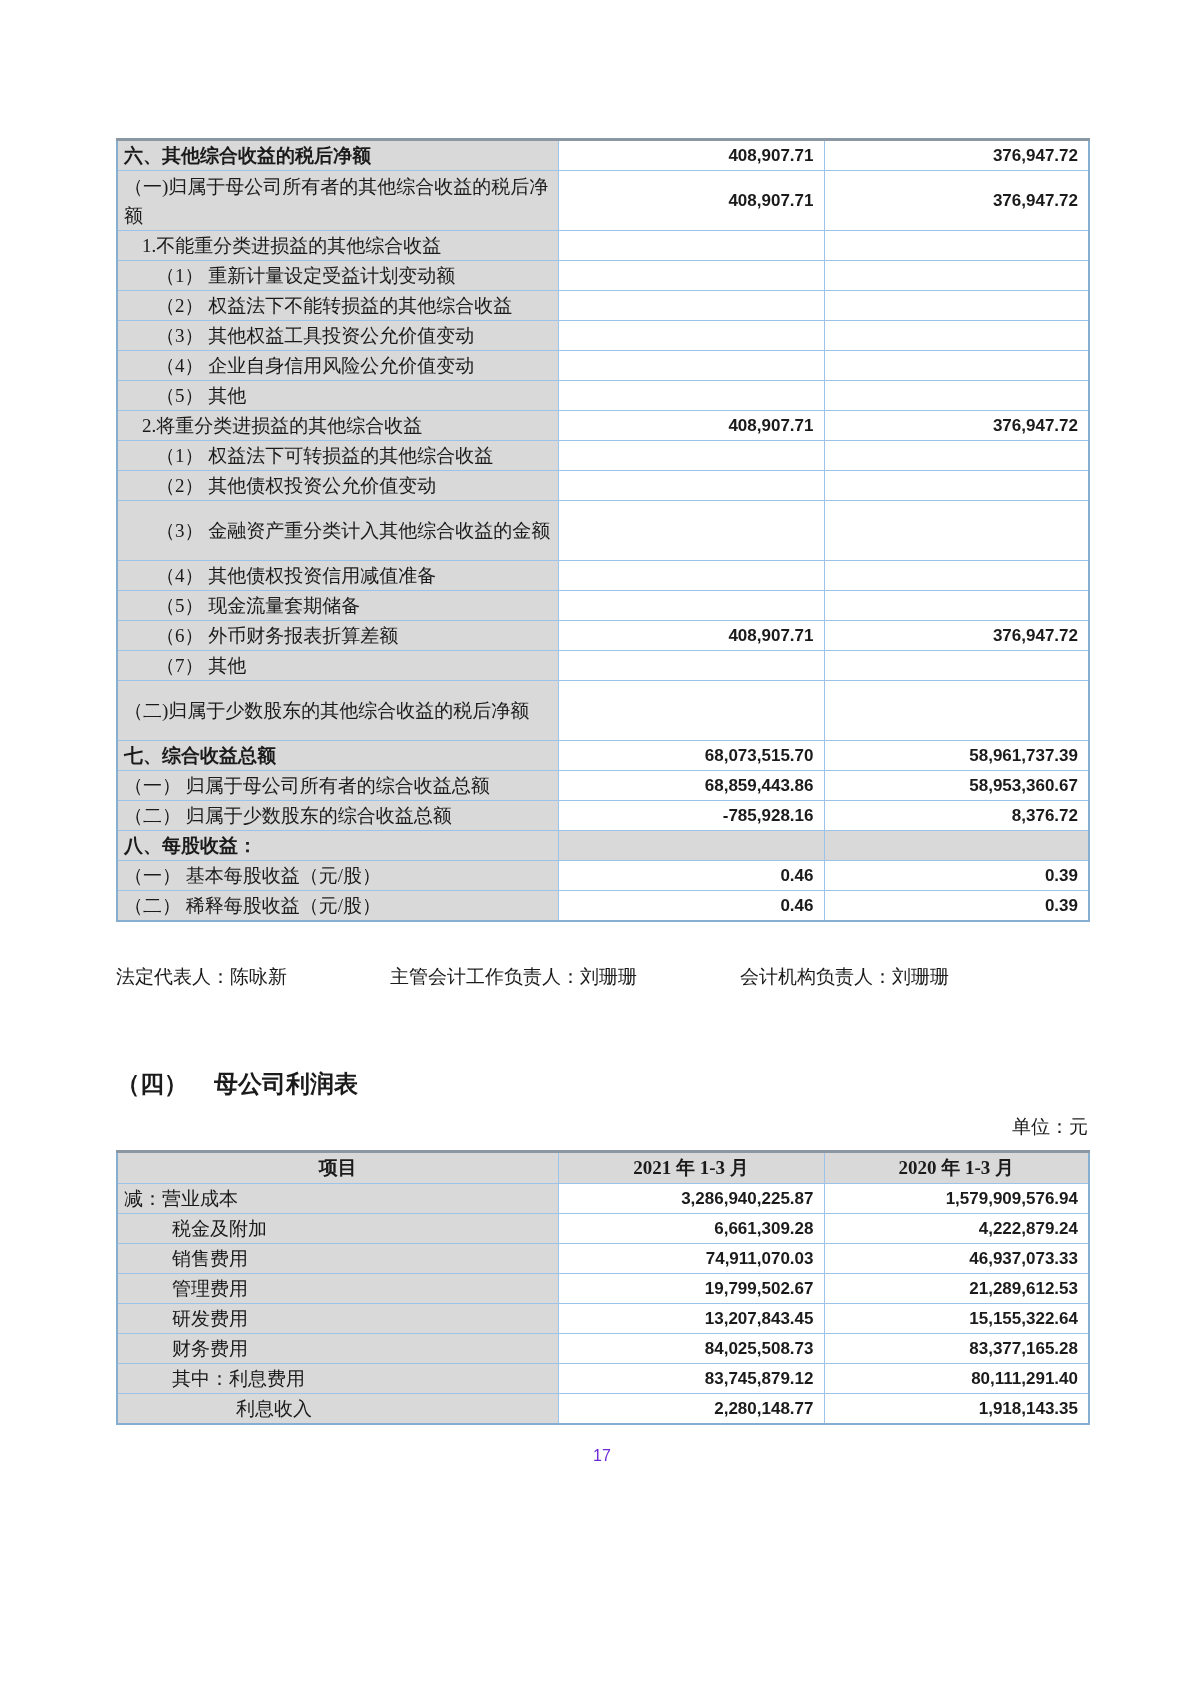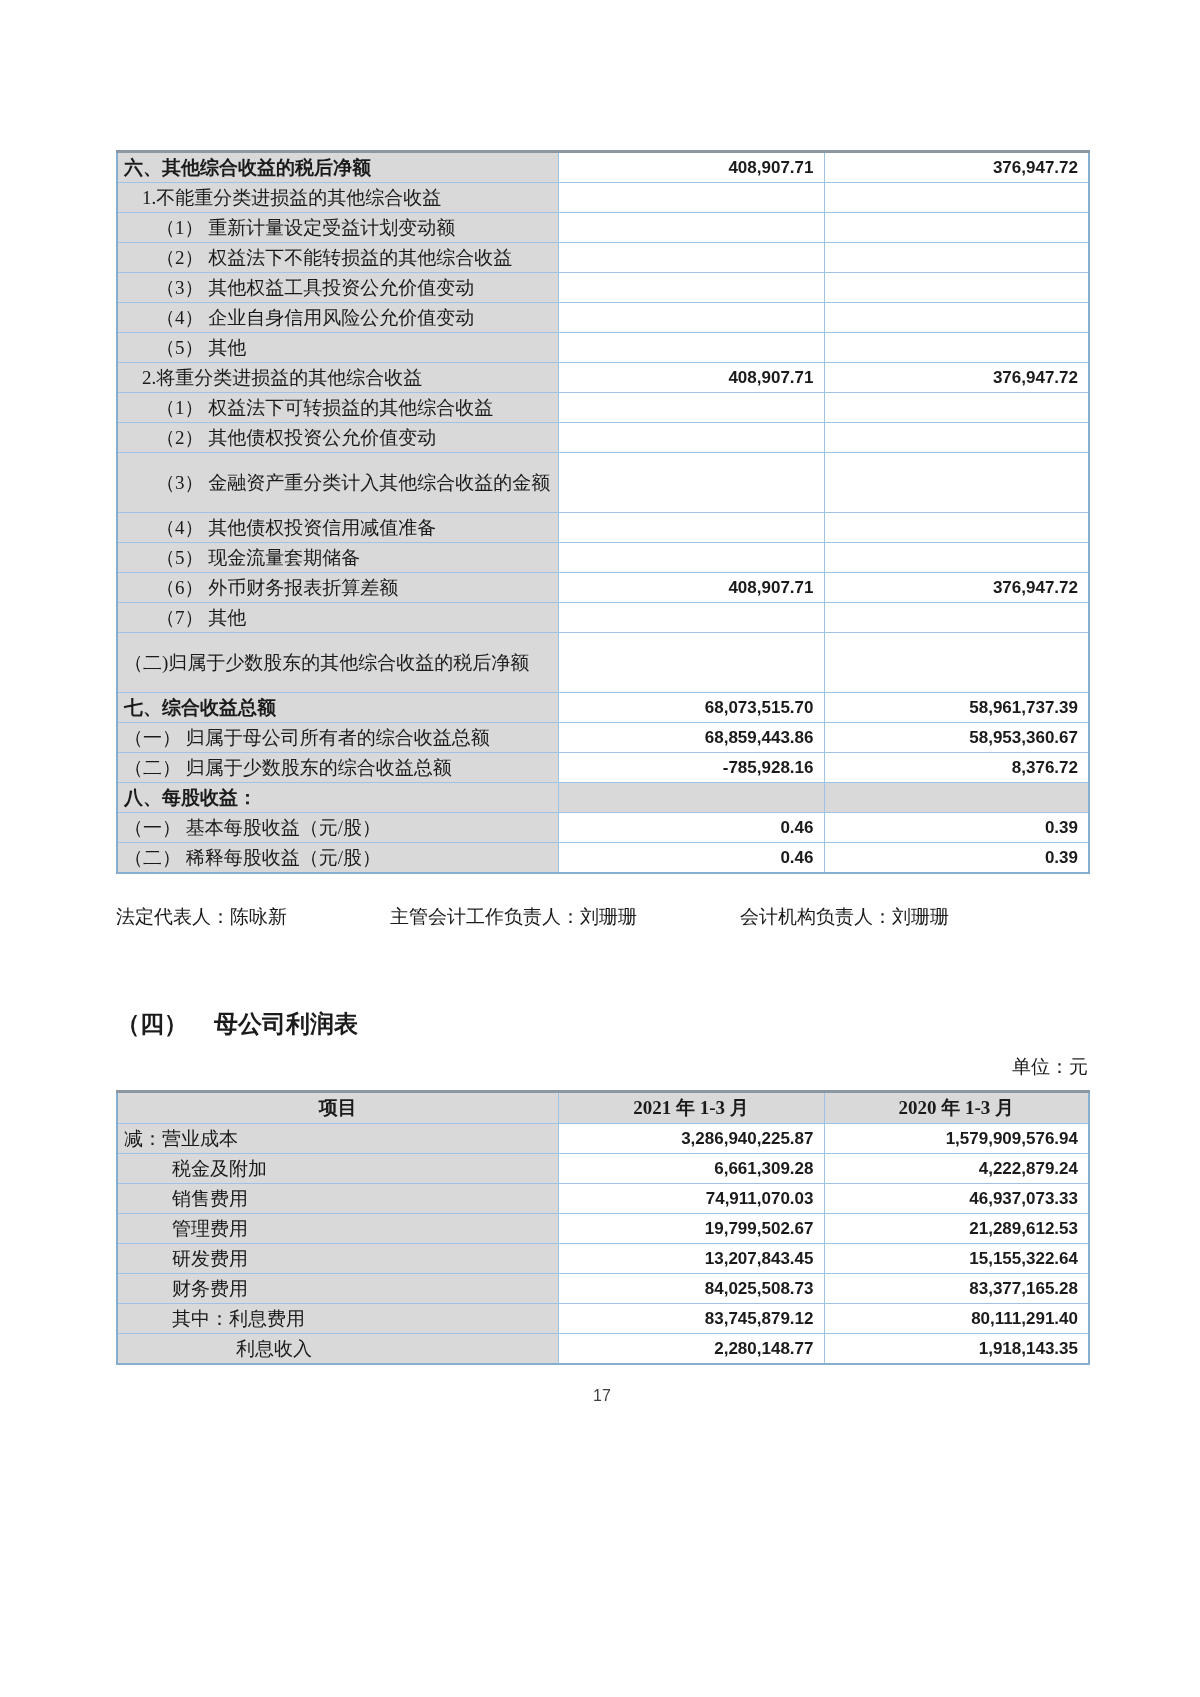--- a/index.html
+++ b/index.html
@@ -5,21 +5,21 @@
   html,body { margin:0; padding:0; background:#ffffff; }
   .page {
     position:relative;
     width:1200px; height:1697px;
     background:#ffffff;
     font-family:"Liberation Serif", serif;
     color:#1b1b1b;
     overflow:hidden;
   }
   .content {
-    position:absolute; left:116px; top:12px; width:972px;
+    position:absolute; left:116px; top:0; width:972px;
   }
 
   table.fin-table {
     border-collapse:collapse;
     table-layout:fixed;
     width:972px;
     border:2px solid #85aed1;
     border-top:3px solid #8b97a3;
   }
   table.t1 { margin-top:138px; }
@@ -59,21 +59,21 @@
     background:#d9d9d9;
     font-size:19px;
     font-weight:bold;
     text-align:center;
     height:30px;
     line-height:30px;
     padding:0 4px;
   }
 
   .signatures {
-    margin-top:30px;
+    margin-top:42px;
     display:flex;
     font-size:19px;
     line-height:26px;
     white-space:nowrap;
   }
   .signatures .sig1 { width:274px; }
   .signatures .sig2 { width:350px; }
   .signatures .sig3 { flex:1; }
 
   .section-heading {
@@ -90,38 +90,43 @@
     text-align:right;
     font-size:19px;
     line-height:26px;
   }
 
   .page-number {
     margin-top:22px;
     text-align:center;
     font-family:"Liberation Sans", sans-serif;
     font-size:16px;
-    color:#404040;
+    color:#6d28d9;
   }
 </style>
 </head>
 <body>
 
 <div class="page">
   <div class="content">
 
     <table class="fin-table t1">
       <colgroup>
         <col style="width:441px">
         <col style="width:266px">
         <col style="width:265px">
       </colgroup>
       <tbody id="t1-body">
           <tr>
             <td class="c-label bold">六、其他综合收益的税后净额</td>
+            <td class="c-num">408,907.71</td>
+            <td class="c-num">376,947.72</td>
+          </tr>
+          <tr class="tall">
+            <td class="c-label">（一)归属于母公司所有者的其他综合收益的税后净额</td>
             <td class="c-num">408,907.71</td>
             <td class="c-num">376,947.72</td>
           </tr>
           <tr>
             <td class="c-label ind1">1.不能重分类进损益的其他综合收益</td>
             <td class="c-num"></td>
             <td class="c-num"></td>
           </tr>
           <tr>
             <td class="c-label ind2">（1） 重新计量设定受益计划变动额</td>

